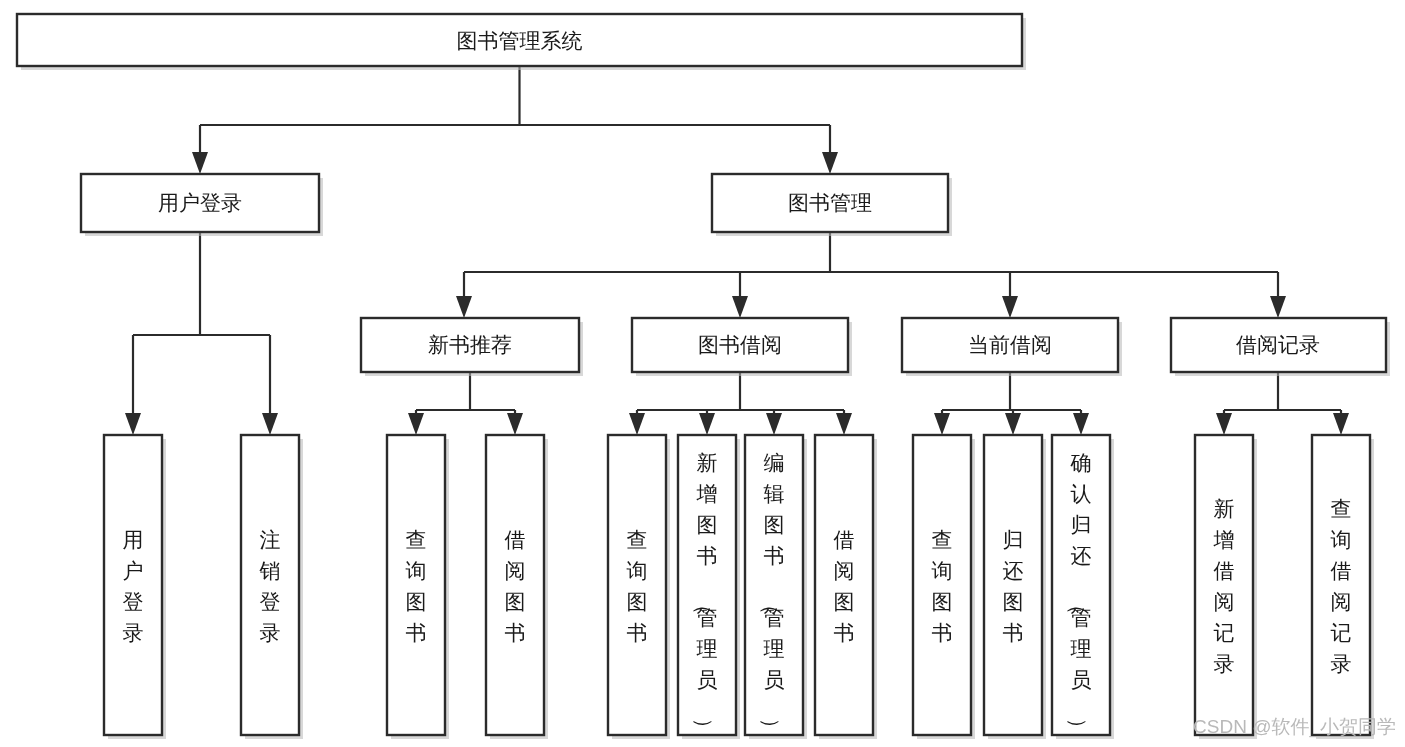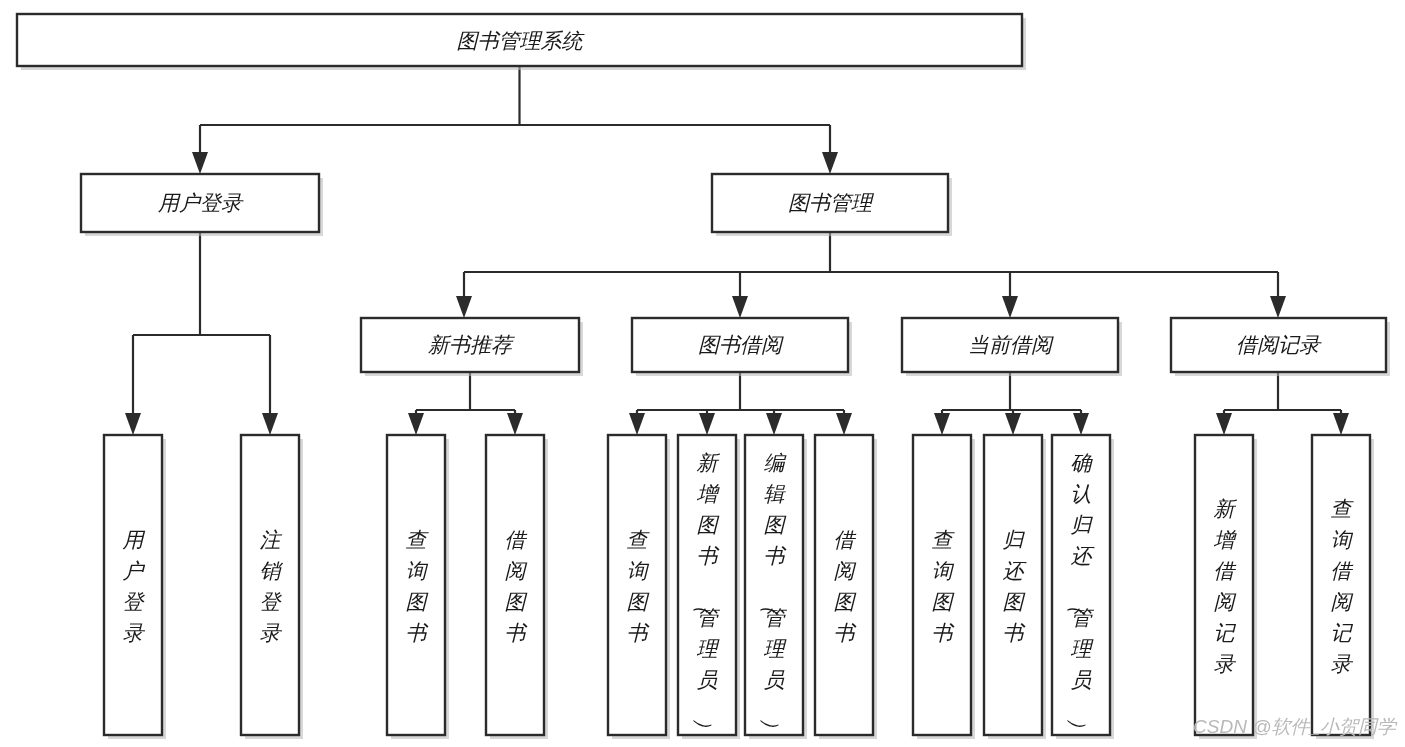--- a/index.html
+++ b/index.html
@@ -9,21 +9,20 @@
   }
   body {
     font-family: "Liberation Sans", "DejaVu Sans", sans-serif;
   }
   #diagram-root {
     position: relative;
     width: 1405px;
     height: 747px;
     background: #ffffff;
     overflow: hidden;
-    font-style: italic;
   }
   svg.diagram-canvas {
     position: absolute;
     left: 0;
     top: 0;
     width: 1405px;
     height: 747px;
     display: block;
   }
   .node-box {

